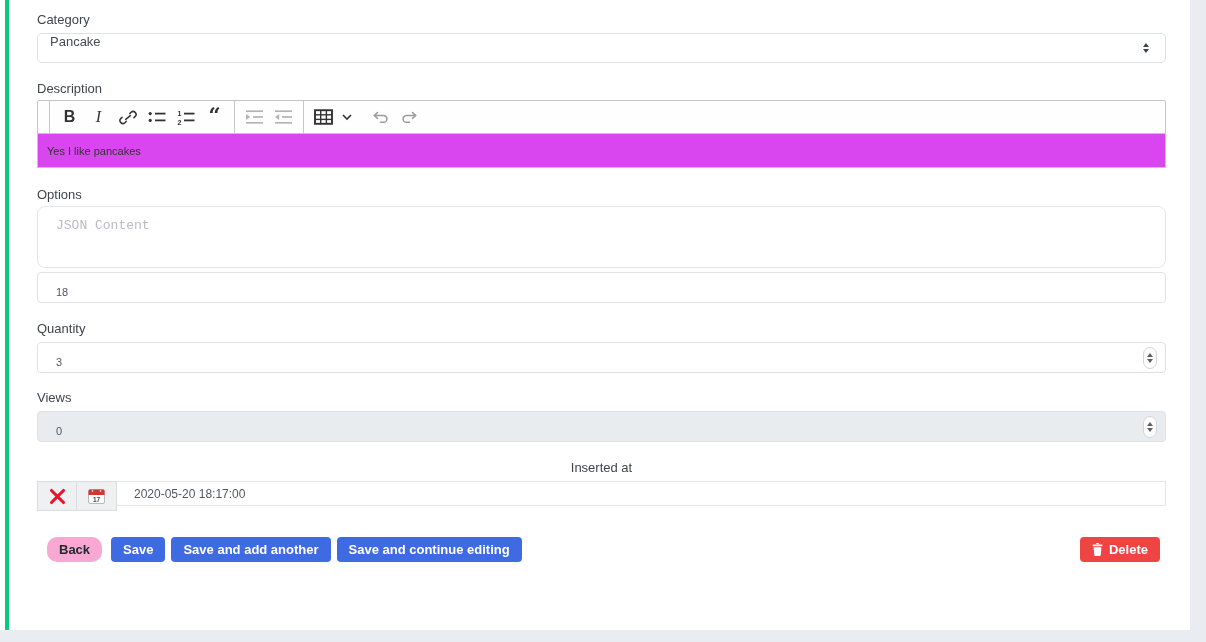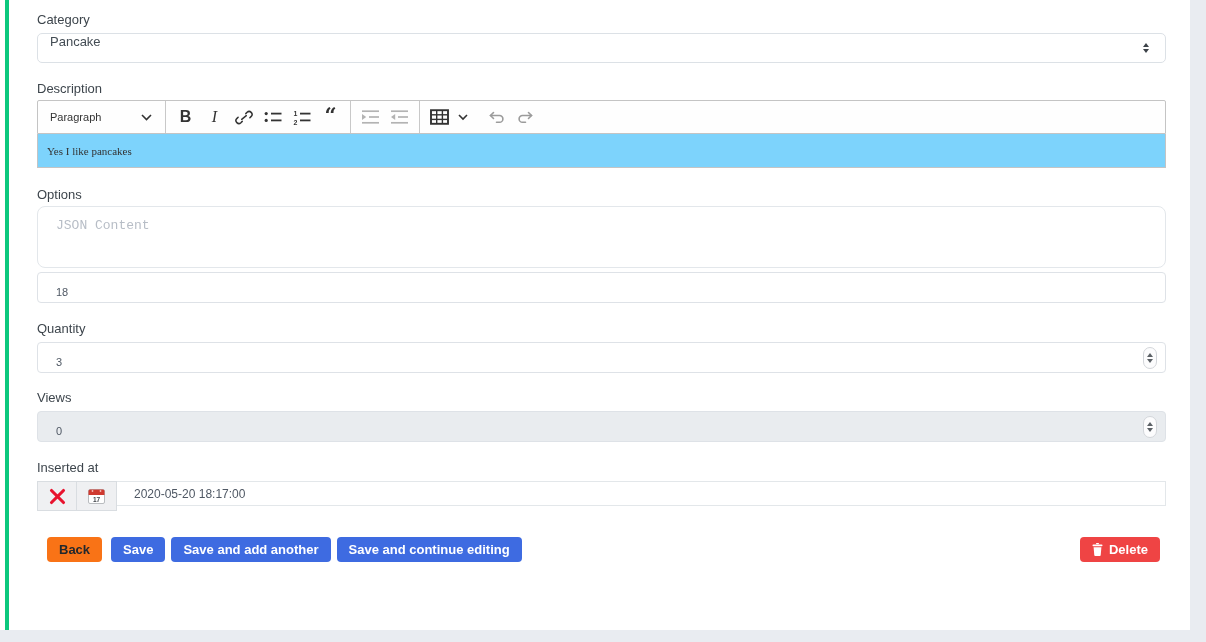--- a/index.html
+++ b/index.html
@@ -32,21 +32,21 @@
     line-height: 13px;
     color: #3d454c;
     margin-bottom: 7px;
   }
   .lbl-category { margin-top: 13px; }
   .lbl-description { margin-top: 19px; margin-bottom: 5px; }
   .lbl-options { margin-top: 20px; margin-bottom: 5px; }
   .lbl-price { margin-top: 19px; }
   .lbl-quantity { margin-top: 19px; }
   .lbl-views { margin-top: 18px; }
-  .lbl-inserted { margin-top: 19px; }
+  .lbl-inserted { margin-top: 19px; text-align: center; }
 
   
   .select-box {
     height: 30px;
     border: 1px solid #dce1e6;
     border-radius: 5px;
     background: #fff;
     display: flex;
     padding: 0 14px 0 12px;
     font-size: 13px;
@@ -88,27 +88,26 @@
   }
   .ck-sep { width: 1px; align-self: stretch; background: #c8c8c8; margin: 0 5px; }
   .ck-bold-glyph { font-weight: 700; font-size: 16px; color:#333; }
   .ck-italic-glyph { font-family: "Liberation Serif", serif; font-style: italic; font-size: 16px; color:#333; }
   .ck-quote-glyph { font-family: "DejaVu Serif", serif; font-weight: 700; font-size: 21px; color:#333; line-height: 10px; height: 14px; }
   .ck-undo-gap { margin-left: 10px; }
   .ck-content {
     height: 34px;
     border: 1px solid #c4c4c4;
     border-top: none;
-    background: #7dd3fc;
+    background: #d946ef;
     display: flex; align-items: center;
     padding: 0 9px;
     font-size: 11px;
     color: #333;
     cursor: text;
-    font-family: Liberation Serif, serif;
   }
 
   
   .json-area {
     width: 100%;
     height: 62px;
     border: 1px solid #e3e7eb;
     border-radius: 8px;
     background: #fff;
     resize: none;
@@ -182,21 +181,21 @@
     height: 25px;
     display: inline-flex; align-items: center; justify-content: center;
     padding: 0 12px;
     border: none;
     border-radius: 4px;
     font-family: "Liberation Sans", sans-serif;
     font-size: 13px;
     font-weight: 700;
     cursor: pointer;
   }
-  .btn-back { background: #f97316; color: #23282d; margin-right: 3px; }
+  .btn-back { background: #f9a8d4; color: #23282d; margin-right: 3px; border-radius: 10px; }
   .btn-primary { background: #3e6be1; color: #ffffff; }
   .btn-danger {
     background: #ef4444; color: #ffffff;
     margin-left: auto; margin-right: 6px;
     gap: 6px;
   }
 </style>
 </head>
 <body>
 
@@ -211,26 +210,20 @@
       <span>Pancake</span>
       <span class="updown">
         <span class="tri-up"></span>
           <span class="tri-down"></span>
       </span>
     </div>
 
     
     <div class="field-label lbl-description">Description</div>
     <div class="ck-toolbar">
-      <div class="ck-heading">
-        <span>Paragraph</span>
-        <svg width="11" height="7" viewBox="0 0 11 7">
-            <polyline points="1,1 5.5,5.5 10,1" fill="none" stroke="#333" stroke-width="1.6"></polyline>
-          </svg>
-      </div>
       <div class="ck-sep"></div>
       <div class="ck-btn">
         <span class="ck-bold-glyph">B</span>
       </div>
       <div class="ck-btn">
         <span class="ck-italic-glyph">I</span>
       </div>
       <div class="ck-btn">
         <svg width="18" height="17" viewBox="0 0 18 17">
           <g fill="none" stroke="#333" stroke-width="1.5" stroke-linecap="round">

